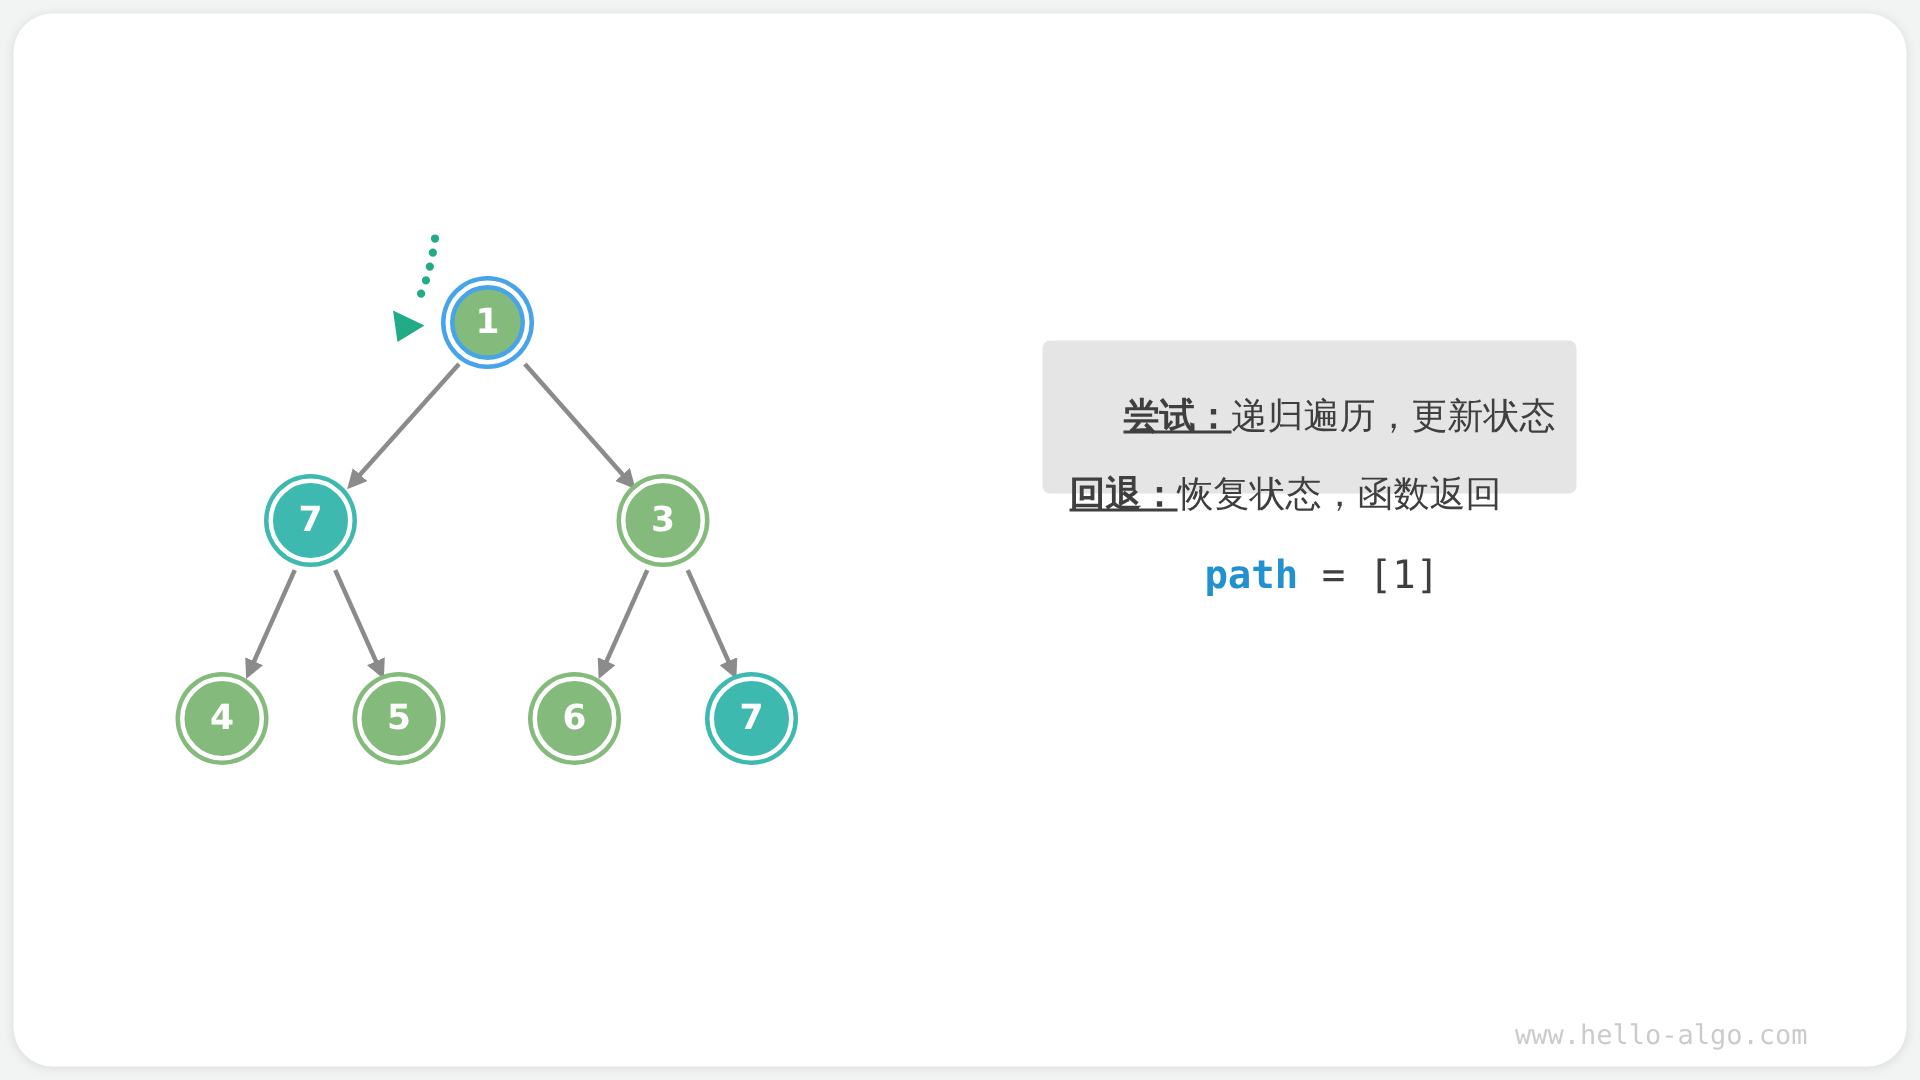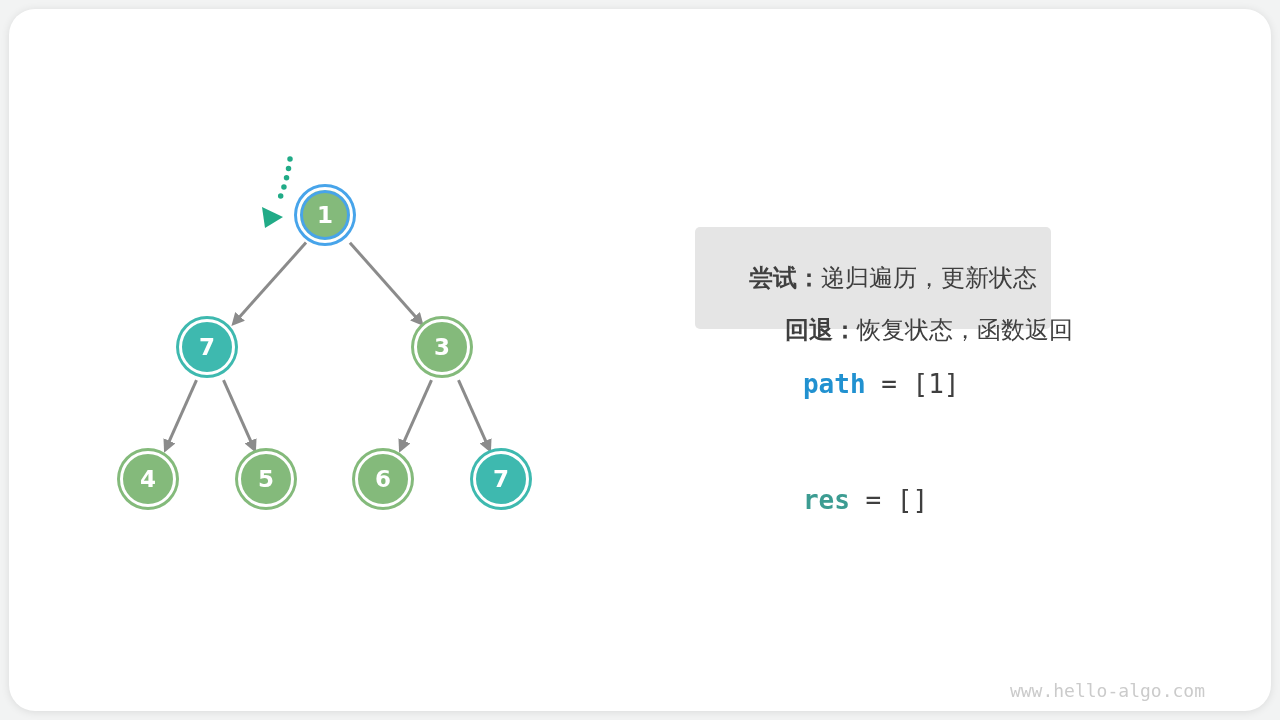--- a/index.html
+++ b/index.html
@@ -25,21 +25,21 @@
     font-family:"DejaVu Sans","Liberation Sans",sans-serif;
   }
   .node.green{background:var(--green);box-shadow:0 0 0 3px var(--green);}
   .node.teal{background:var(--teal);box-shadow:0 0 0 3px var(--teal);}
   .node.root{background:var(--green);
     box-shadow:0 0 0 3px var(--root-ring), inset 0 0 0 3px var(--root-ring);}
   .panel-line{
     position:absolute;white-space:pre;color:var(--text,#3f3f3f);
     font-size:24px;line-height:28px;
   }
-  .panel-line .lbl{font-weight:bold;}
+  .panel-line .lbl{font-weight:bold;text-decoration:underline;}
   .panel-line.hl{
     background:var(--highlight-bg,#e5e5e5);
     padding:9px 14px;border-radius:5px;
   }
   .code-line{
     position:absolute;white-space:pre;
     font-family:"DejaVu Sans Mono","Liberation Mono",monospace;
     font-size:26px;line-height:30px;color:var(--text,#3f3f3f);
   }
   .code-line .var{font-weight:bold;}
@@ -84,27 +84,24 @@
         <div class="node green" style="left: 111px; top: 442px;">4</div>
         <div class="node green" style="left: 229px; top: 442px;">5</div>
         <div class="node green" style="left: 346px; top: 442px;">6</div>
         <div class="node teal" style="left: 464px; top: 442px;">7</div>
       </div>
 
     <div class="panel-line hl" style="left:686px;top:218px;">
       <span class="lbl">尝试：</span><span>递归遍历，更新状态</span>
     </div>
 
-    <div class="panel-line" style="left:736px;top:279px;text-align:right;">
+    <div class="panel-line" style="left:664px;top:279px;text-align:right;">
       <span class="lbl">回退：</span><span>恢复状态，函数返回</span>
     </div>
 
     <div class="code-line" style="left:700px;top:330px;">
       <span class="var path">path</span><span> = [1]</span>
     </div>
 
-    <div class="code-line" style="left:700px;top:446px;">
-      <span class="var res">res</span><span> = []</span>
-    </div>
 
     <div class="watermark">www.hello-algo.com</div>
   </div>
 </div>
 
 </body></html>

